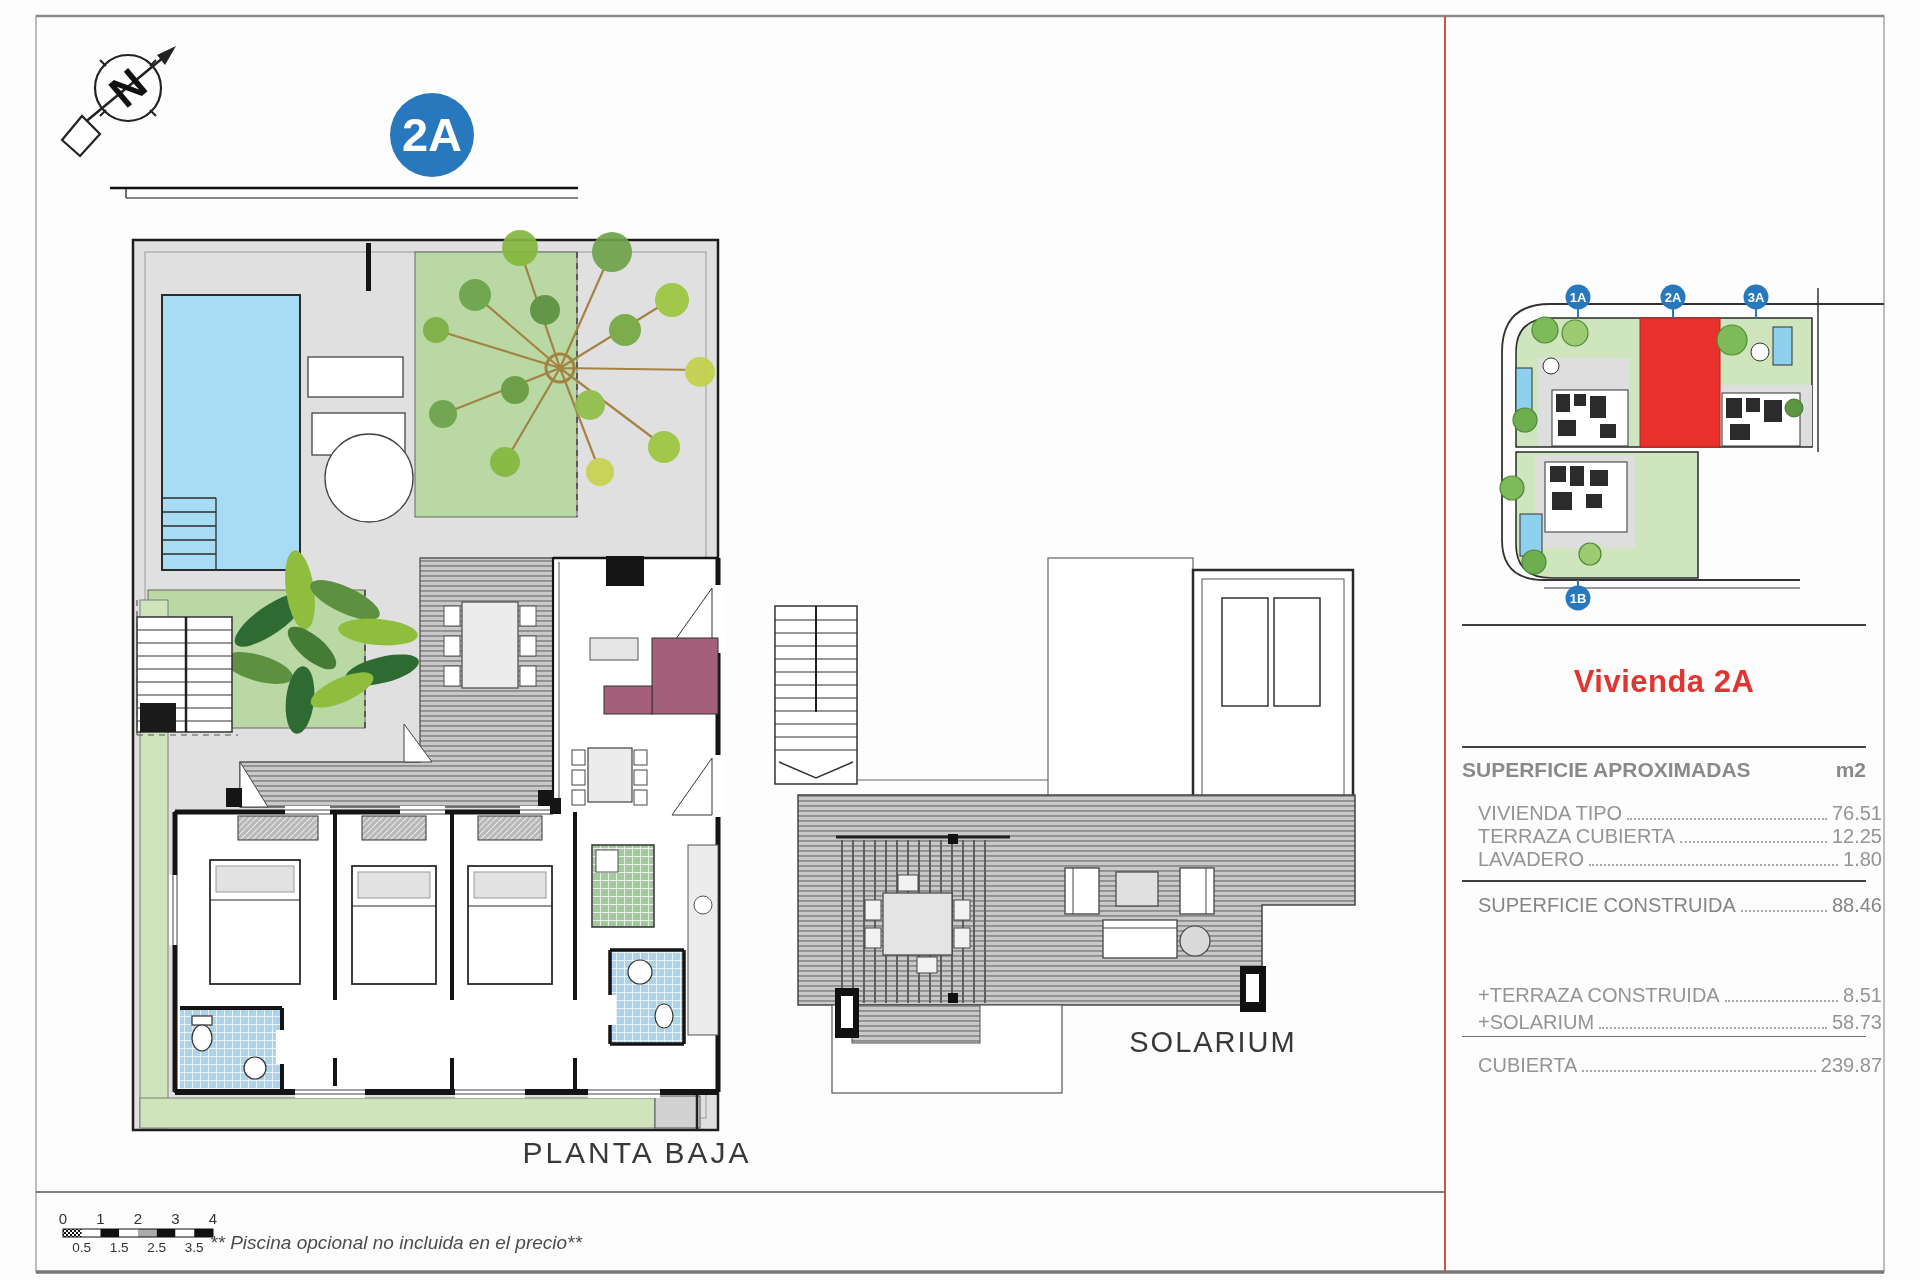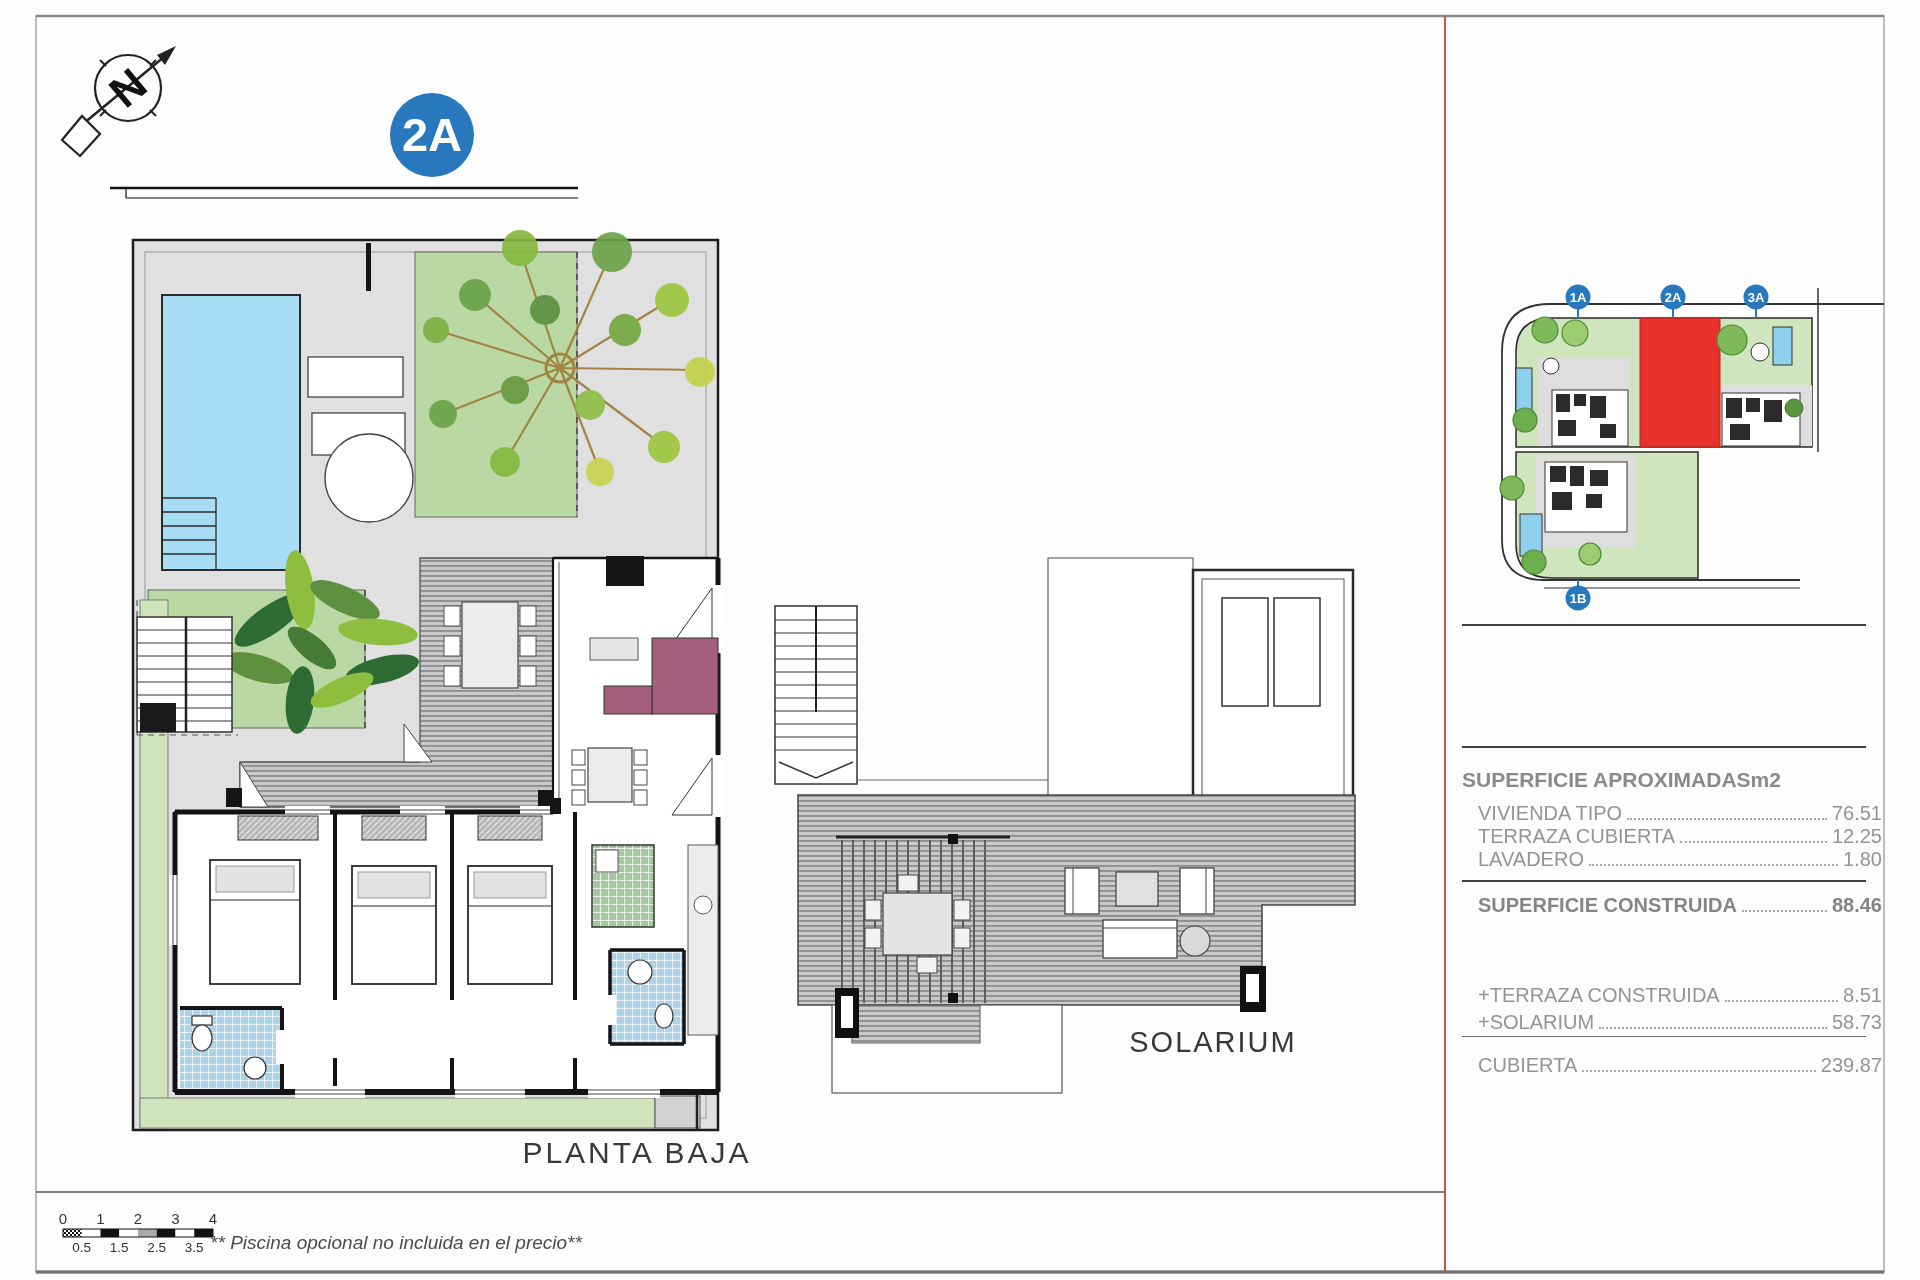--- a/index.html
+++ b/index.html
@@ -8,23 +8,23 @@
   .plan-svg{position:absolute;left:0;top:0;}
   
   .panel{position:absolute;left:1462px;top:612px;width:404px;height:500px;}
   .p-line{position:absolute;left:0;width:100%;border-top:2px solid #3f3f3f;}
   .p-line.thin{border-top-width:1px;border-top-color:#6f6f6f;}
   .p-title{position:absolute;width:100%;text-align:center;font-size:31px;
            font-weight:bold;color:#e23430;letter-spacing:.5px;}
   .p-row{position:absolute;left:0;width:100%;display:flex;align-items:flex-end;
          font-size:20px;color:#949494;line-height:22px;margin-left:16px;}
   .p-row .dots{flex:1;border-bottom:2px dotted #a8a8a8;margin:0 5px 4px 5px;}
-  .p-row.bold{font-weight:bold;color:#858585;}
+  .p-row.bold{font-weight:normal;color:#858585;}
   .p-header{position:absolute;left:0;width:100%;display:flex;
-            justify-content:flex-start;font-size:21px;font-weight:bold;color:#8a8a8a;margin-top:10px;}
+            justify-content:space-between;font-size:21px;font-weight:bold;color:#8a8a8a;}
   svg text{font-family:"Liberation Sans", sans-serif;}
 </style>
 </head>
 <body>
 
 <div class="page">
 
 <svg class="plan-svg" width="1920" height="1280" viewBox="0 0 1920 1280">
   <defs>
     <pattern id="deck" width="6" height="5" patternUnits="userSpaceOnUse">
@@ -411,20 +411,21 @@
       <text x="156.75" y="1252">2.5</text>
       <text x="194.25" y="1252">3.5</text>
     </g>
   </g>
 
   <text x="396" y="1249" font-size="19" font-style="italic" fill="#4c4c4c" text-anchor="middle">** Piscina opcional no incluida en el precio**</text>
 </svg>
 
 <div class="panel">
   <div class="p-line" style="top:12px"></div>
+  <div class="p-title" style="top:52px">Vivienda 2A</div>
   <div class="p-line" style="top:134px"></div>
 
   <div class="p-header" style="top:146px">
     <span>SUPERFICIE APROXIMADAS</span>
     <span>m2</span>
   </div>
 
   <div class="p-row" style="top:190px">
     <span>VIVIENDA TIPO</span>
     <span class="dots"></span>

